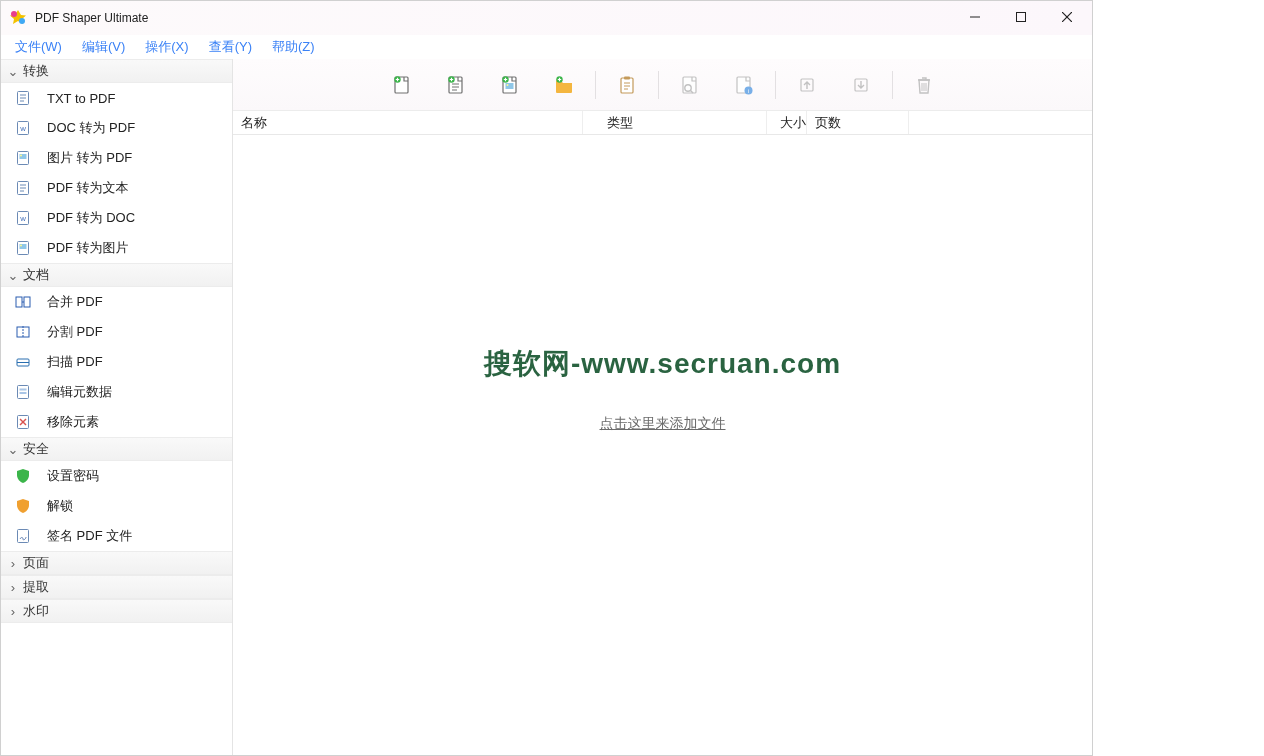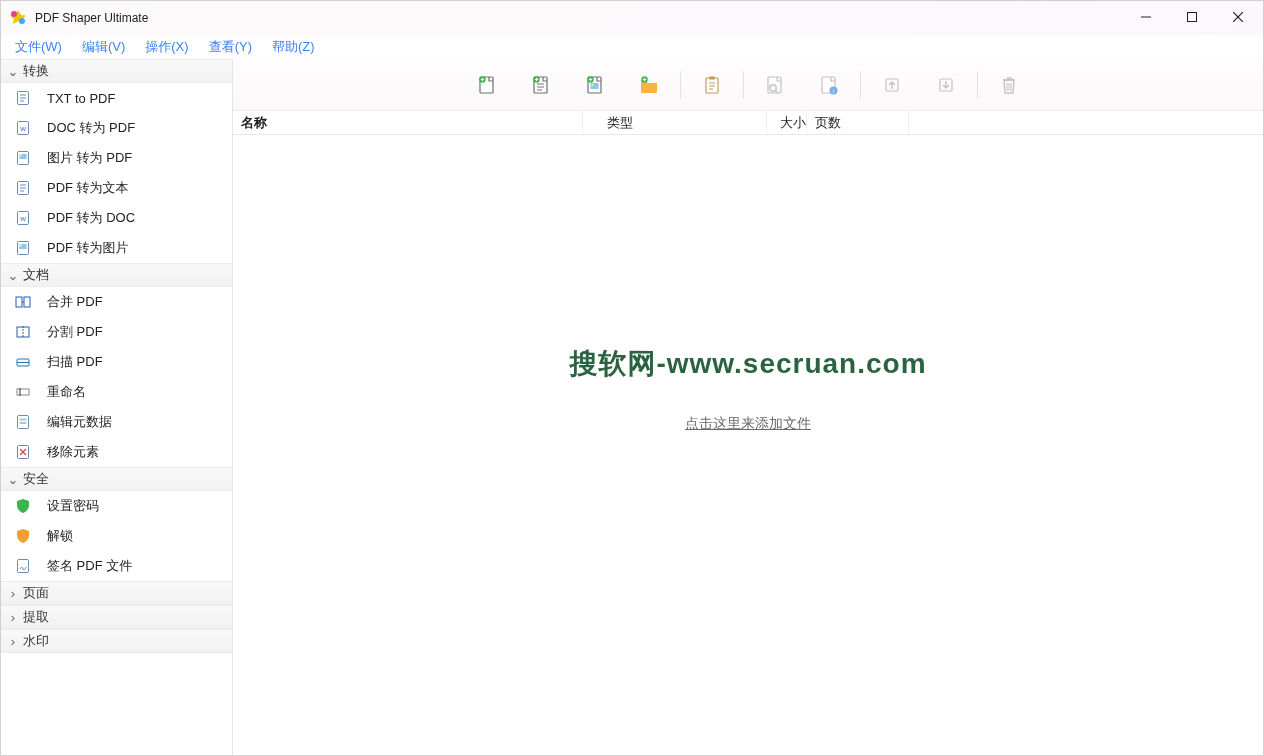--- a/index.html
+++ b/index.html
@@ -1,17 +1,17 @@
 <!DOCTYPE html>
 <html><head>
 <meta charset="utf-8">
 <style>
 * { margin:0; padding:0; box-sizing:border-box; font-family:"Segoe UI","Microsoft YaHei",Arial,sans-serif; }
 html,body { width:1264px; height:756px; overflow:hidden; background:#fff; }
-.window { width:1264px; height:756px; display:flex; flex-direction:column; border:1px solid #d0d0d0; background:#fff; }
+.window { width:1093px; height:756px; display:flex; flex-direction:column; border:1px solid #d0d0d0; background:#fff; }
 
 
 .titlebar { height:34px; display:flex; align-items:center; padding:0 2px 0 8px; background:linear-gradient(90deg,#fdfafb 0%,#fcf7fb 100%); }
 .titlebar .app-icon { width:18px; height:18px; margin-right:8px; }
 .titlebar .title { font-size:12px; color:#222; flex:0 0 auto; }
 .titlebar .spacer { flex:1; }
 .win-btns { display:flex; height:100%; }
 .win-btn { width:46px; height:32px; display:flex; align-items:center; justify-content:center; }
 .win-btn svg { width:10px; height:10px; }
 
@@ -29,21 +29,21 @@
 
 
 .main { flex:1; display:flex; flex-direction:column; min-width:0; }
 .toolbar { height:52px; background:linear-gradient(#fefcfd,#fbf8fa); border-bottom:1px solid #ececec; display:flex; align-items:center; justify-content:center; gap:0; }
 .tb-btn { width:54px; height:40px; display:flex; align-items:center; justify-content:center; border-radius:4px; }
 .tb-sep { width:1px; height:28px; background:#e3e0e2; margin:0 4px; }
 
 
 .cols { height:24px; display:flex; align-items:center; border-bottom:1px solid #e8e8e8; font-size:13px; color:#222; background:#fff; }
 .cols .col { padding-left:8px; height:100%; display:flex; align-items:center; border-right:1px solid #eee; }
-.col-name { width:350px;font-weight:bold; }
+.col-name { width:350px; }
 .col-type { width:168px;margin-left:16px; }
 .col-size { width:40px; justify-content:flex-end; padding-right:0; }
 .col-pages { width:102px; }
 .col-path { flex:1; border-right:none; }
 
 .content { flex:1; position:relative; background:#fff; }
 .watermark { position:absolute; left:50%; top:210px; transform:translateX(-50%); font-size:28px; font-weight:700; color:#14532d; letter-spacing:1px; white-space:nowrap; opacity:.9; }
 .add-hint { position:absolute; left:50%; top:280px; transform:translateX(-50%); font-size:14px; color:#6a6a6a; text-decoration:underline; cursor:pointer; }
 
 svg { display:block; }
@@ -186,29 +186,20 @@
             <svg width="16" height="16" viewBox="0 0 16 16">
               <rect x="2" y="5" width="12" height="7" rx="1" fill="none" stroke="#2a6fb0"></rect>
               <line x1="2" y1="8.5" x2="14" y2="8.5" stroke="#2a6fb0"></line>
             </svg>
           </span>
           <span>扫描 PDF</span>
         </div>
         <div class="tree-item">
           <span class="ic">
             <svg width="16" height="16" viewBox="0 0 16 16">
-              <rect x="2" y="5" width="12" height="6" fill="none" stroke="#888"></rect>
-              <line x1="5" y1="4" x2="5" y2="12" stroke="#333"></line>
-            </svg>
-          </span>
-          <span>重命名</span>
-        </div>
-        <div class="tree-item">
-          <span class="ic">
-            <svg width="16" height="16" viewBox="0 0 16 16">
               <rect x="2.5" y="1.5" width="11" height="13" rx="1" fill="#fff" stroke="#6b8ab5" stroke-width="1"></rect>
               <rect x="4.5" y="4.5" width="7" height="2" fill="#a9c5e6"></rect>
               <rect x="4.5" y="8" width="7" height="2" fill="#a9c5e6"></rect>
             </svg>
           </span>
           <span>编辑元数据</span>
         </div>
         <div class="tree-item">
           <span class="ic">
             <svg width="16" height="16" viewBox="0 0 16 16">

